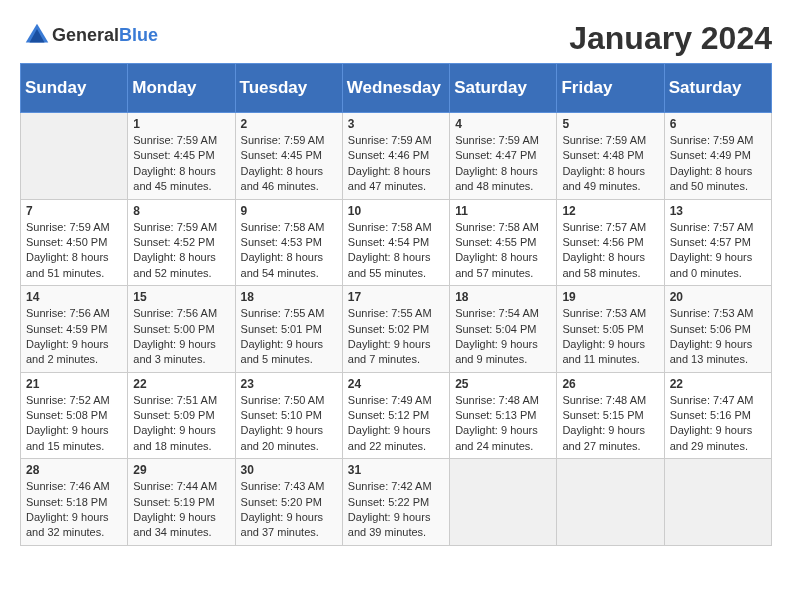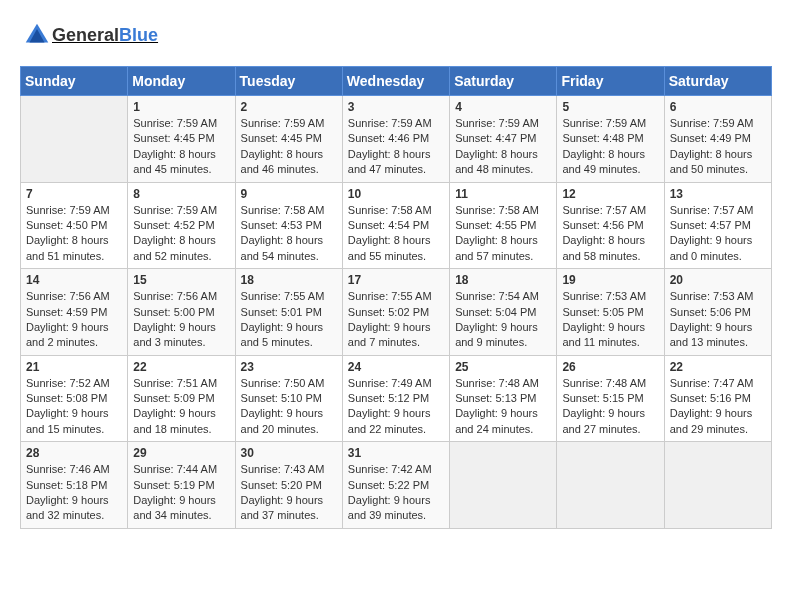--- a/index.html
+++ b/index.html
@@ -7,22 +7,21 @@
       font-family: Arial, sans-serif;
       background: #fff;
       width: 792px;
       min-height: 612px;
       padding: 20px;
     }
     .header {
       display: flex;
       justify-content: space-between;
       align-items: flex-start;
-      margin-bottom: 16px;
-      text-decoration: underline;
+      margin-bottom: 6px;
     }
     .logo {
       display: flex;
       align-items: center;
     }
     .logo-icon {
       width: 30px;
       height: 30px;
       margin-left: 2px;
     }
@@ -39,23 +38,23 @@
       color: #555;
     }
     table {
       width: 100%;
       border-collapse: collapse;
       table-layout: fixed;
     }
     thead tr th {
       background-color: #3a6fba;
       color: #fff;
-      font-size: 14px;
+      font-size: 17px;
       font-weight: bold;
-      padding: 6px 4px;
+      padding: 14px 4px;
       border: 1px solid #5a8fda;
       text-align: left;
     }
     tbody tr td {
       border: 1px solid #ccc;
       vertical-align: top;
       padding: 4px 5px;
       font-size: 10.5px;
       color: #333;
       height: 85px;
@@ -88,20 +87,21 @@
   <div class="logo">
     <svg class="logo-icon" viewBox="0 0 40 40">
       <polygon points="20,5 35,30 5,30" fill="#3a7bd5"></polygon>
       <polygon points="20,12 30,30 10,30" fill="#1a4fa0"></polygon>
     </svg>
     <div>
       <span style="font-size:18px;font-weight:bold;color:#333;">General</span><span style="font-size:18px;font-weight:bold;color:#3a7bd5;">Blue</span>
     </div>
   </div>
   <div class="title-block">
+    <div class="month-title">January 2024</div>
   </div>
 </div>
 
 <table>
   <thead>
     <tr>
     <th>Sunday</th>
         <th>Monday</th>
         <th>Tuesday</th>
         <th>Wednesday</th>

